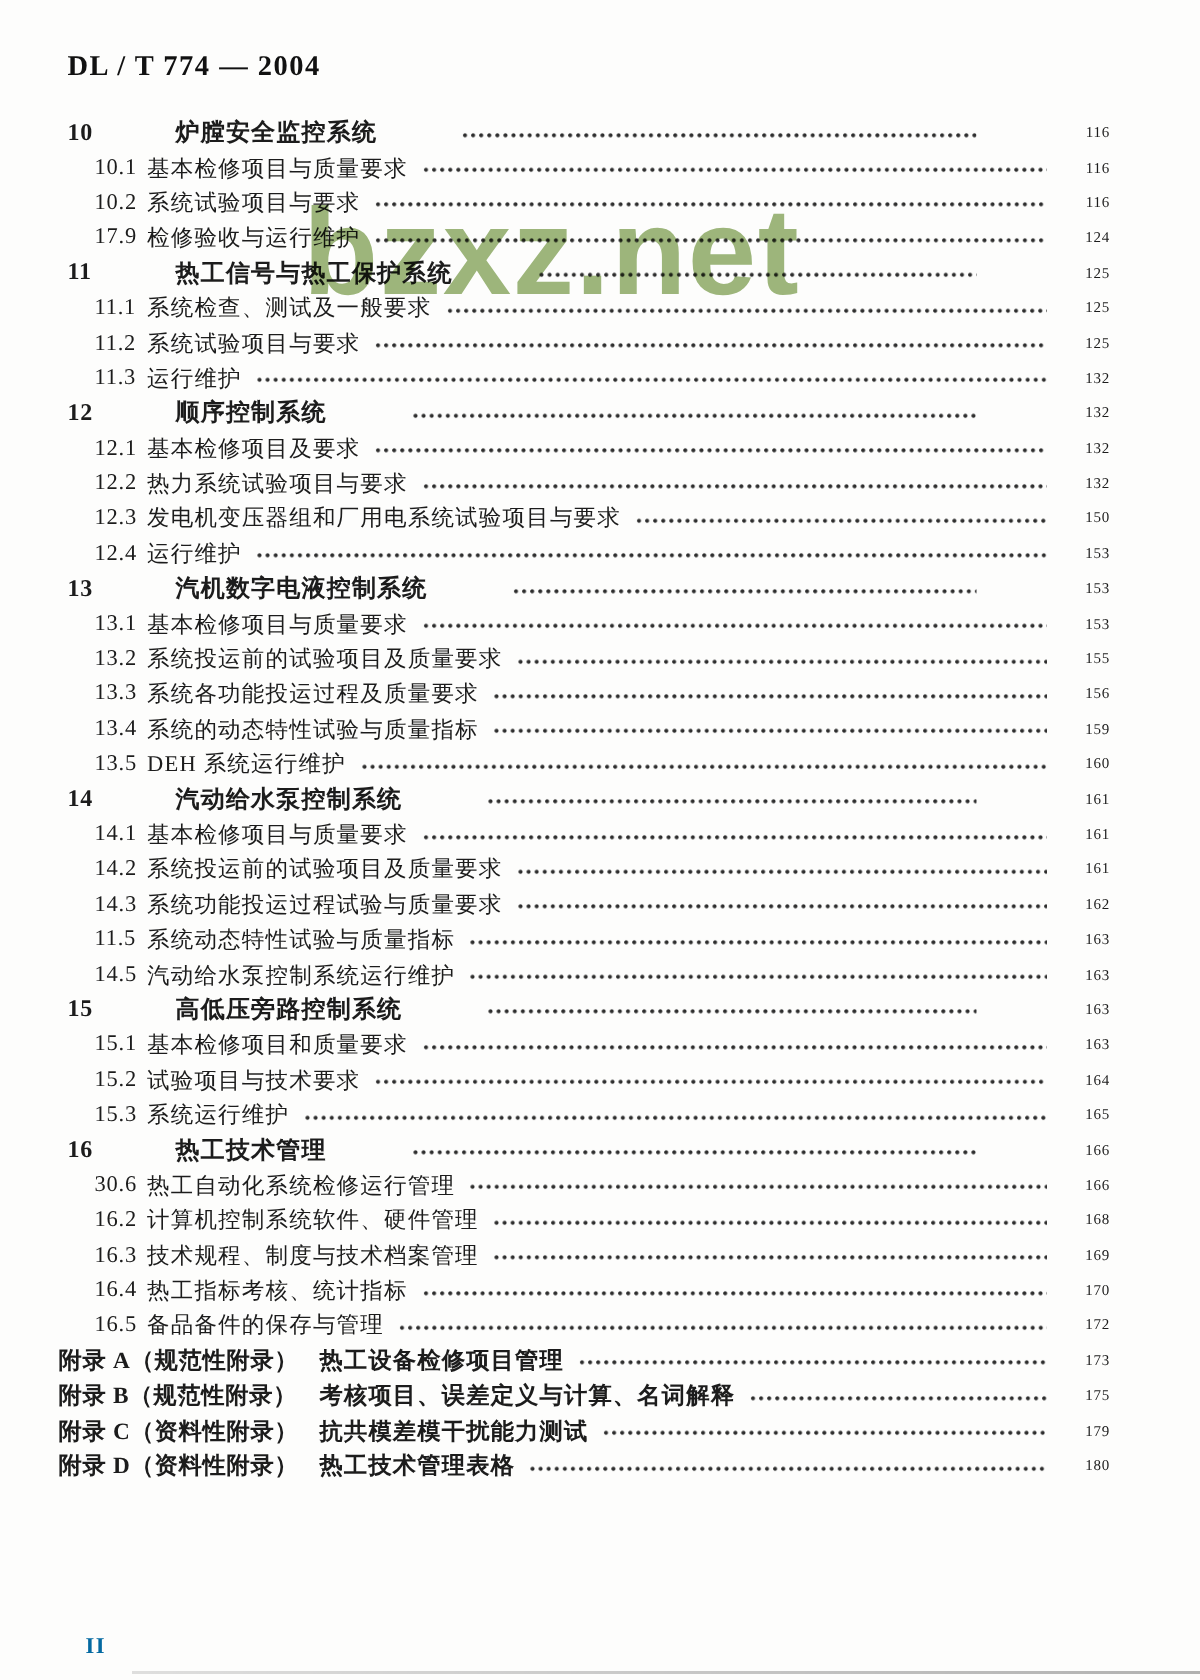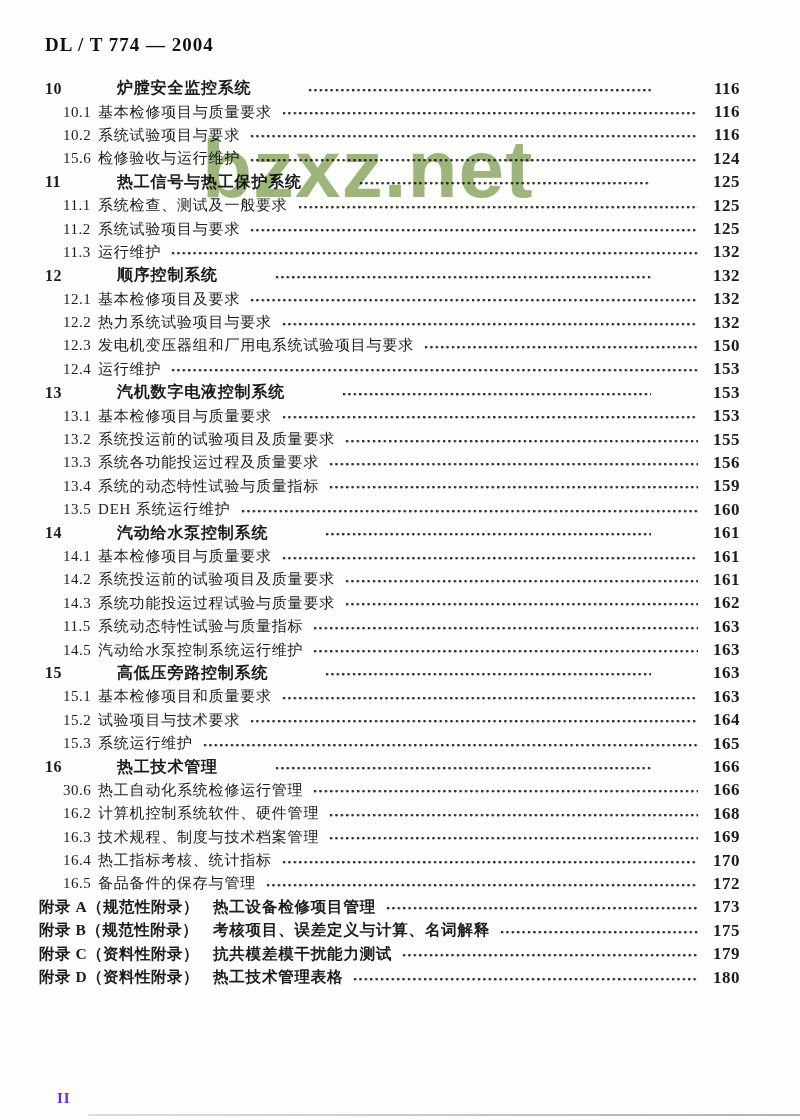--- a/index.html
+++ b/index.html
@@ -58,22 +58,22 @@
     margin: 3px 8px 0 10px;
     background-image: radial-gradient(circle at 2px 2.2px, #2e2e2e 1.05px, rgba(0,0,0,0) 1.6px);
     background-size: 5.4px 5px;
     background-repeat: repeat-x;
     min-width: 12px;
   }
   .pagenum {
     flex: 0 0 auto;
     min-width: 34px;
     text-align: right;
-    font-size: 17px;
-    font-weight: bold;
+    font-size: 10px;
+    font-weight: normal;
     letter-spacing: 0.5px;
   }
   .watermark {
     position: absolute;
     top: 126px;
     left: 202px;
     z-index: 2;
     font-family: "Liberation Sans", "DejaVu Sans", sans-serif;
     font-weight: bold;
     font-size: 82px;
@@ -85,21 +85,21 @@
     pointer-events: none;
     user-select: none;
   }
   .page-footer {
     position: absolute;
     left: 57px;
     bottom: 13px;
     font-size: 15px;
     font-weight: bold;
     letter-spacing: 1px;
-    color: #6d28d9;
+    color: #0369a1;
   }
   .scan-edge-bottom {
     position: absolute;
     left: 88px;
     right: 0;
     top: 1114px;
     height: 2px;
     background: linear-gradient(to right, rgba(0,0,0,0.12), rgba(0,0,0,0.3));
   }
 </style>
@@ -129,21 +129,21 @@
       </div>
 
       <div class="toc-row lv-sec">
         <span class="num">10.2</span>
         <span class="title">系统试验项目与要求</span>
         <span class="leader"></span>
         <span class="pagenum">116</span>
       </div>
 
       <div class="toc-row lv-sec">
-        <span class="num">15.6</span>
+        <span class="num">17.9</span>
         <span class="title">检修验收与运行维护</span>
         <span class="leader"></span>
         <span class="pagenum">124</span>
       </div>
 
       <div class="toc-row lv-ch">
         <span class="num">11</span>
         <span class="title">热工信号与热工保护系统</span>
         <span class="leader"></span>
         <span class="pagenum">125</span>

